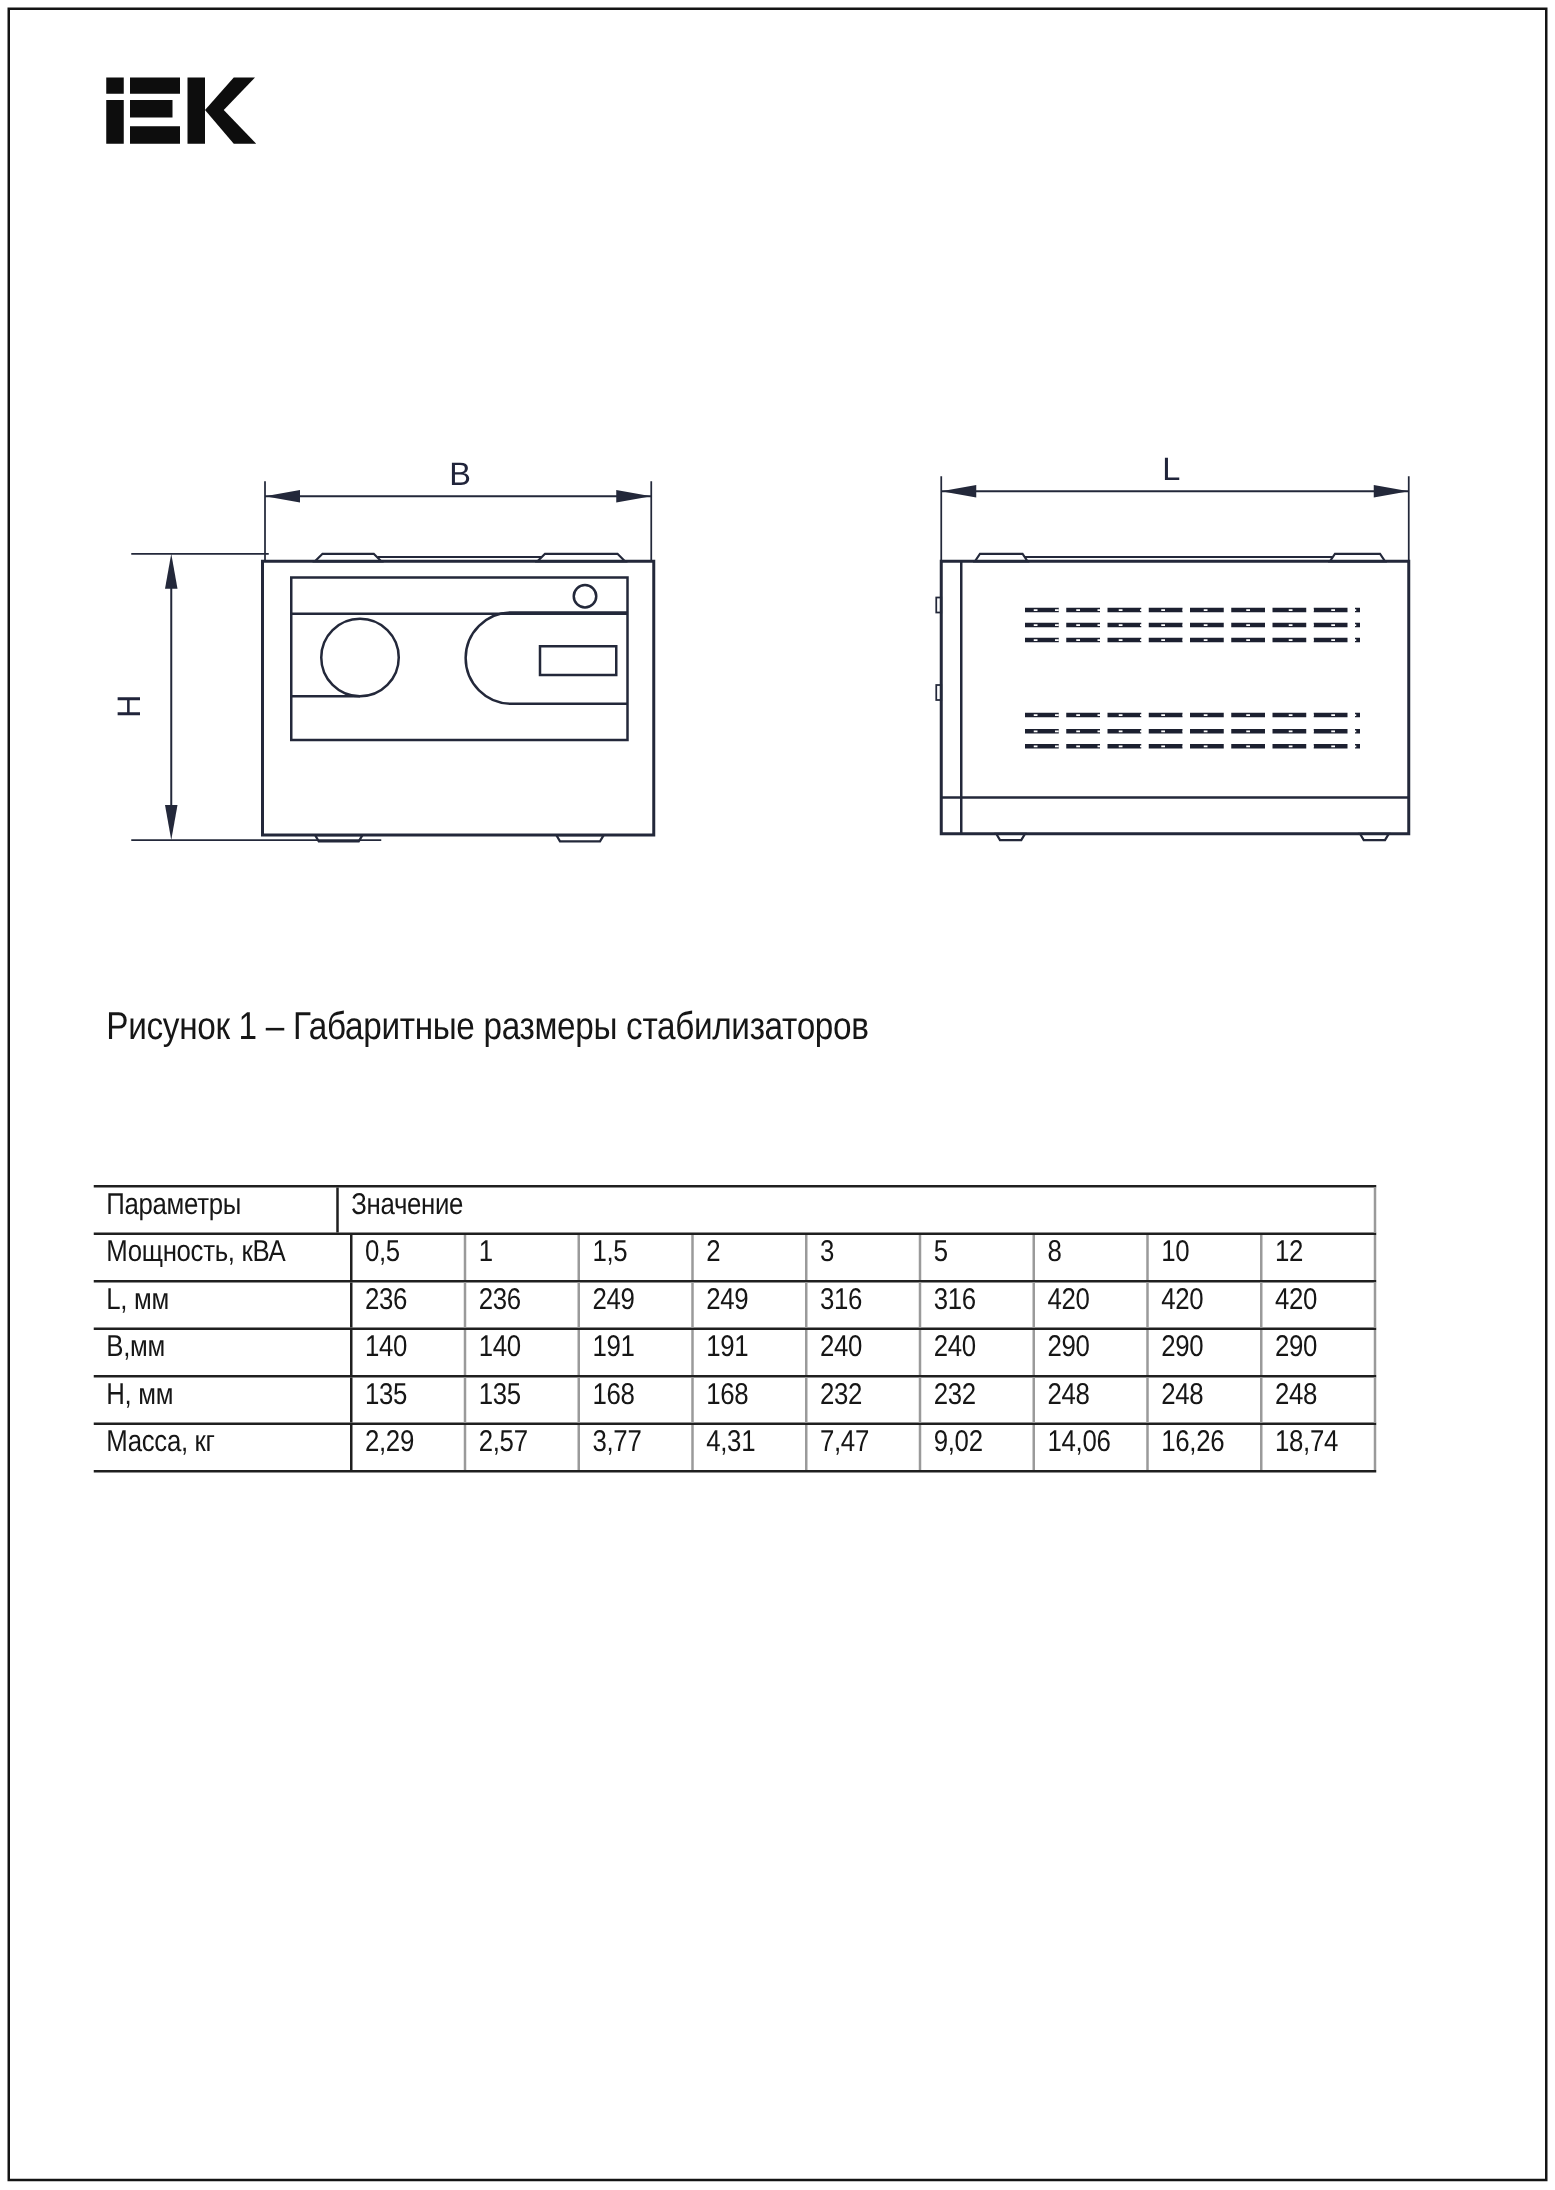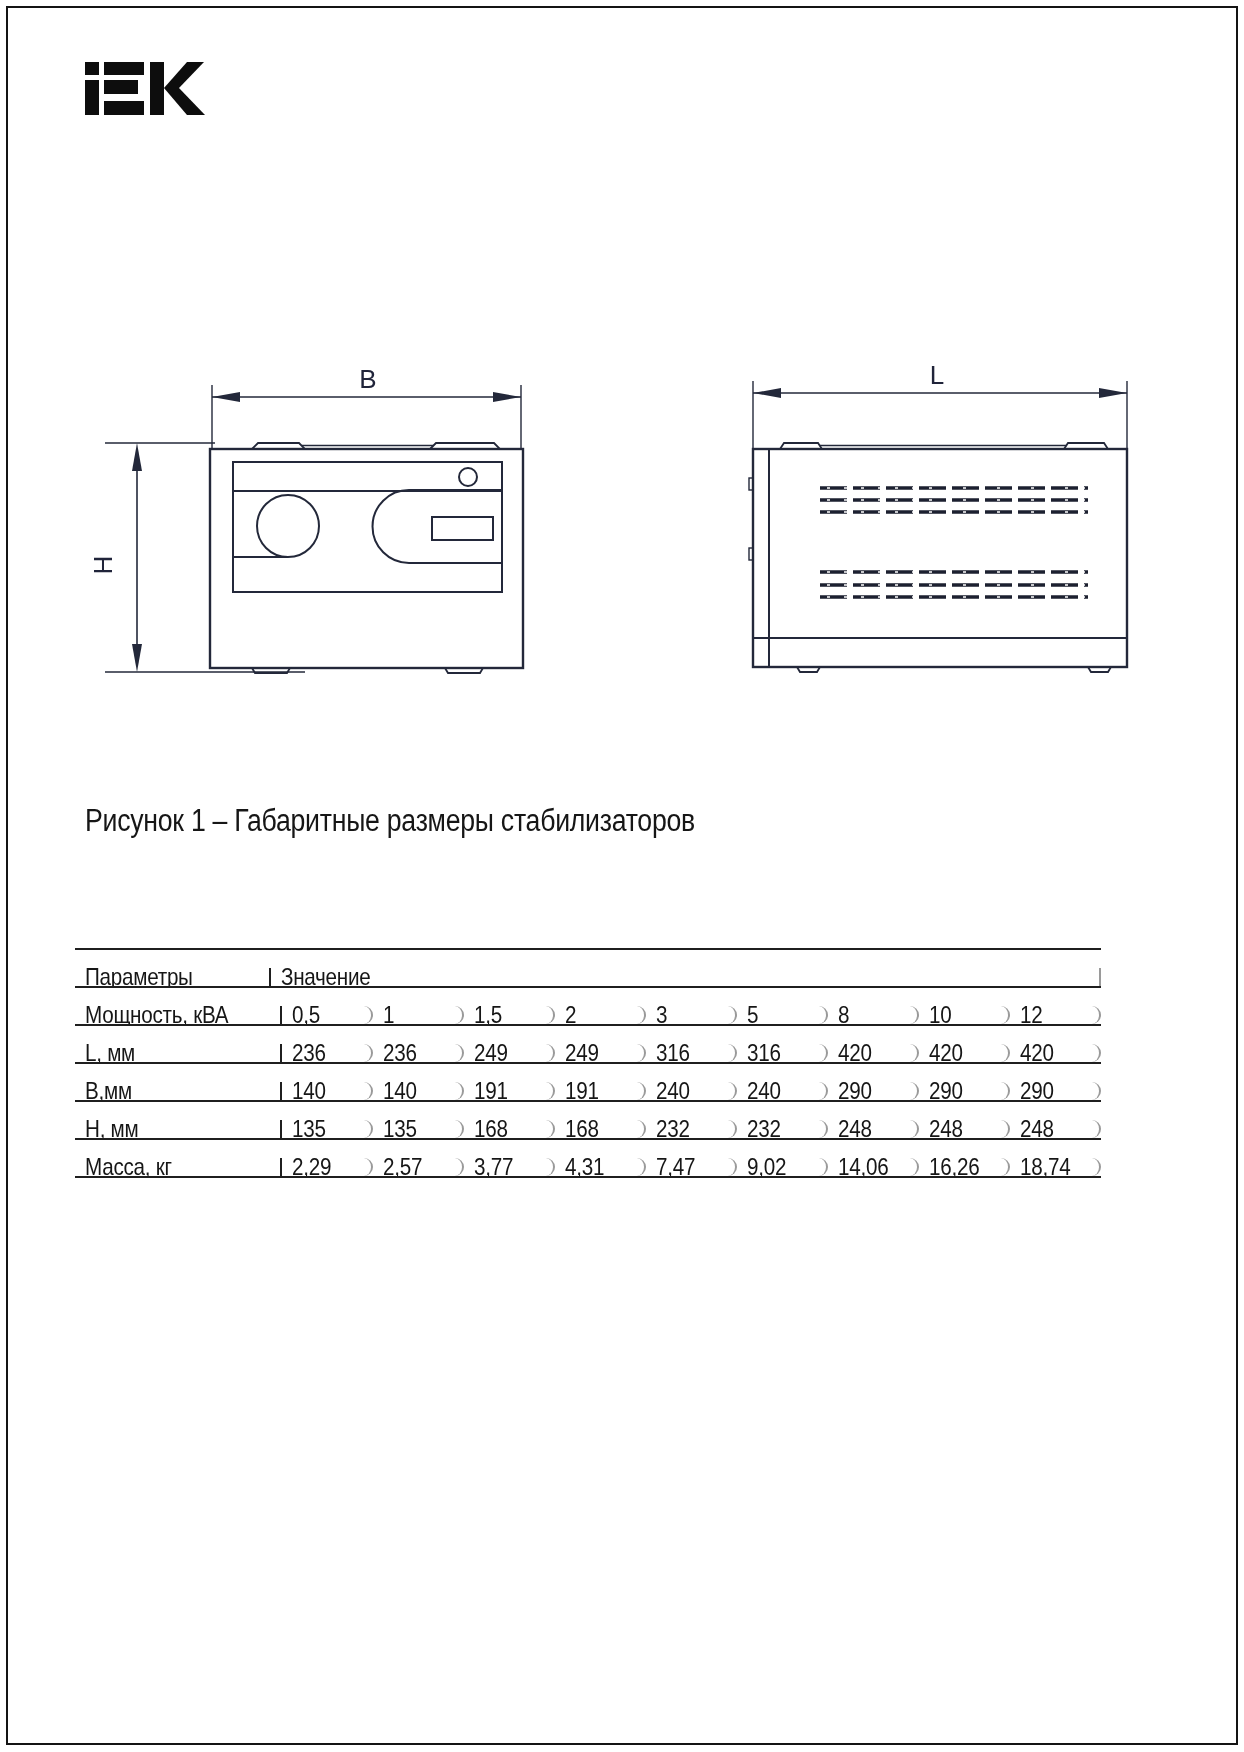--- a/index.html
+++ b/index.html
@@ -10,23 +10,23 @@
   .logo svg{display:block;}
   .drawing{position:absolute;}
   .front-view{left:80px;top:360px;}
   .side-view{left:680px;top:360px;}
   .dim-label{font-family:"Liberation Sans", sans-serif;font-size:26px;fill:#20243a;}
   .caption{position:absolute;left:85px;top:806px;font-size:31px;line-height:30px;white-space:nowrap;}
   .cond{display:inline-block;transform:scaleX(0.86);transform-origin:0 50%;white-space:nowrap;letter-spacing:-0.3px;}
   
   .dim-table{position:absolute;left:75px;top:948px;width:1026px;border-top:2px solid #1f1f1f;font-size:24px;}
   .trow{display:flex;height:36px;border-bottom:2px solid #1f1f1f;}
-  .cell{box-sizing:border-box;display:flex;align-items:center;padding-left:10px;overflow:hidden;margin-top:18px;}
+  .cell{box-sizing:border-box;display:flex;padding-left:10px;overflow:hidden;}
   .cell.param{width:207px;border-right:2px solid #1f1f1f;}
-  .cell.val{width:91px;border-right:2px solid #9a9a9a;border-radius:10px;}
+  .cell.val{width:91px;border-right:2px solid #9a9a9a;}
   .cell.valhead{width:877px;border-right:2px solid #9a9a9a;}
 </style>
 </head>
 <body>
 
 <div class="page">
   <div class="frame"></div>
 
   <div class="logo" aria-label="IEK">
     <svg width="135" height="65" viewBox="0 0 135 65">

